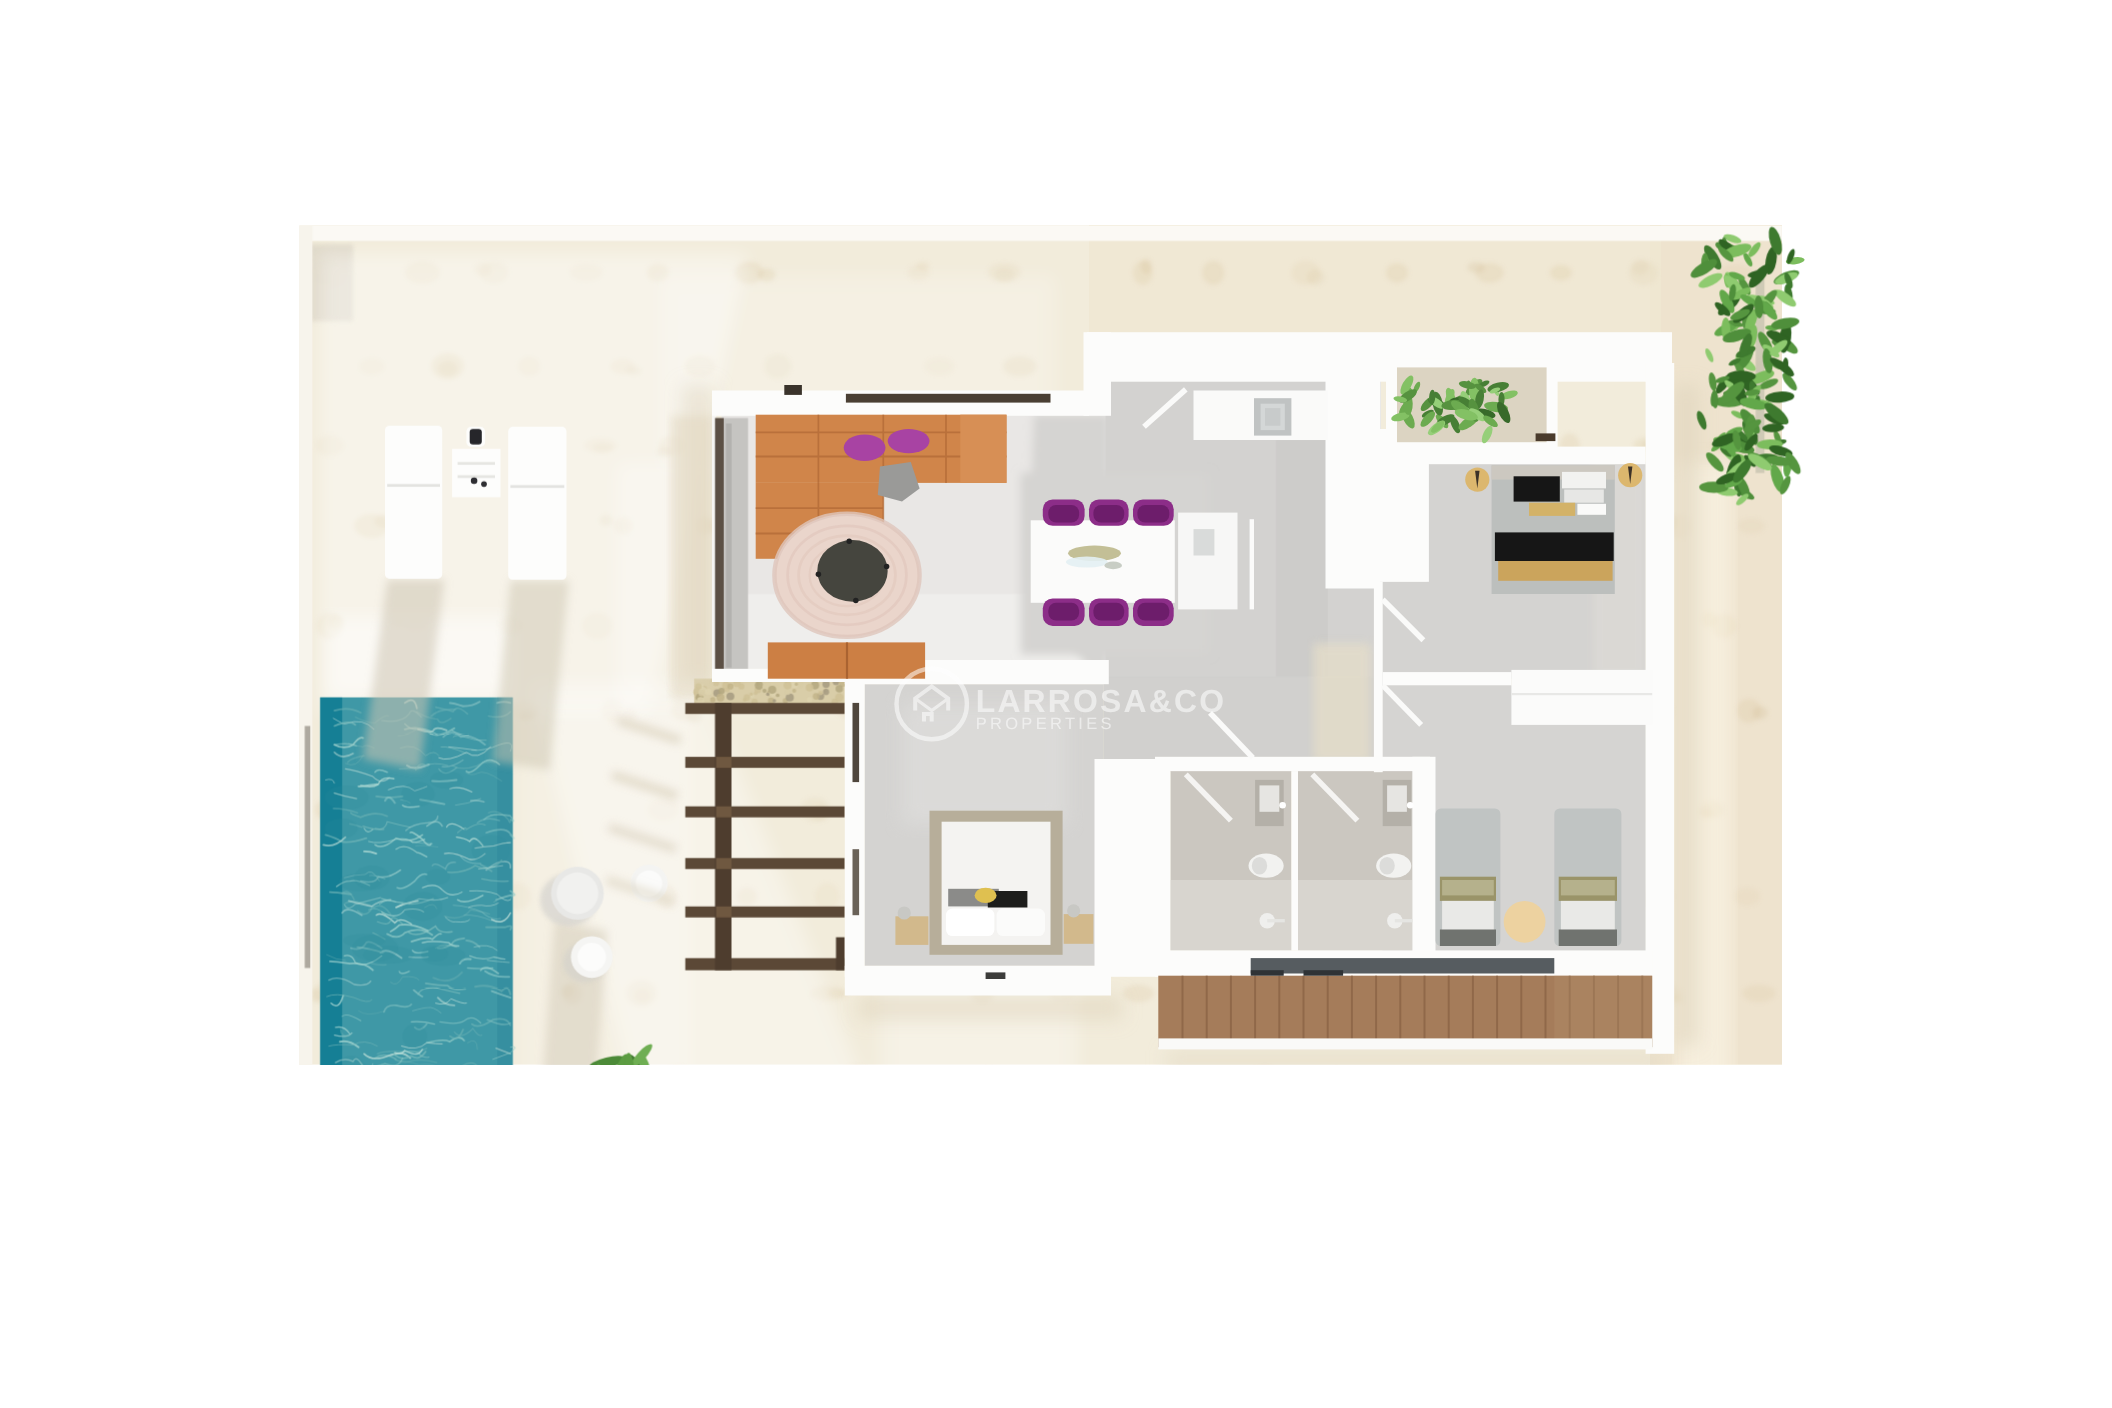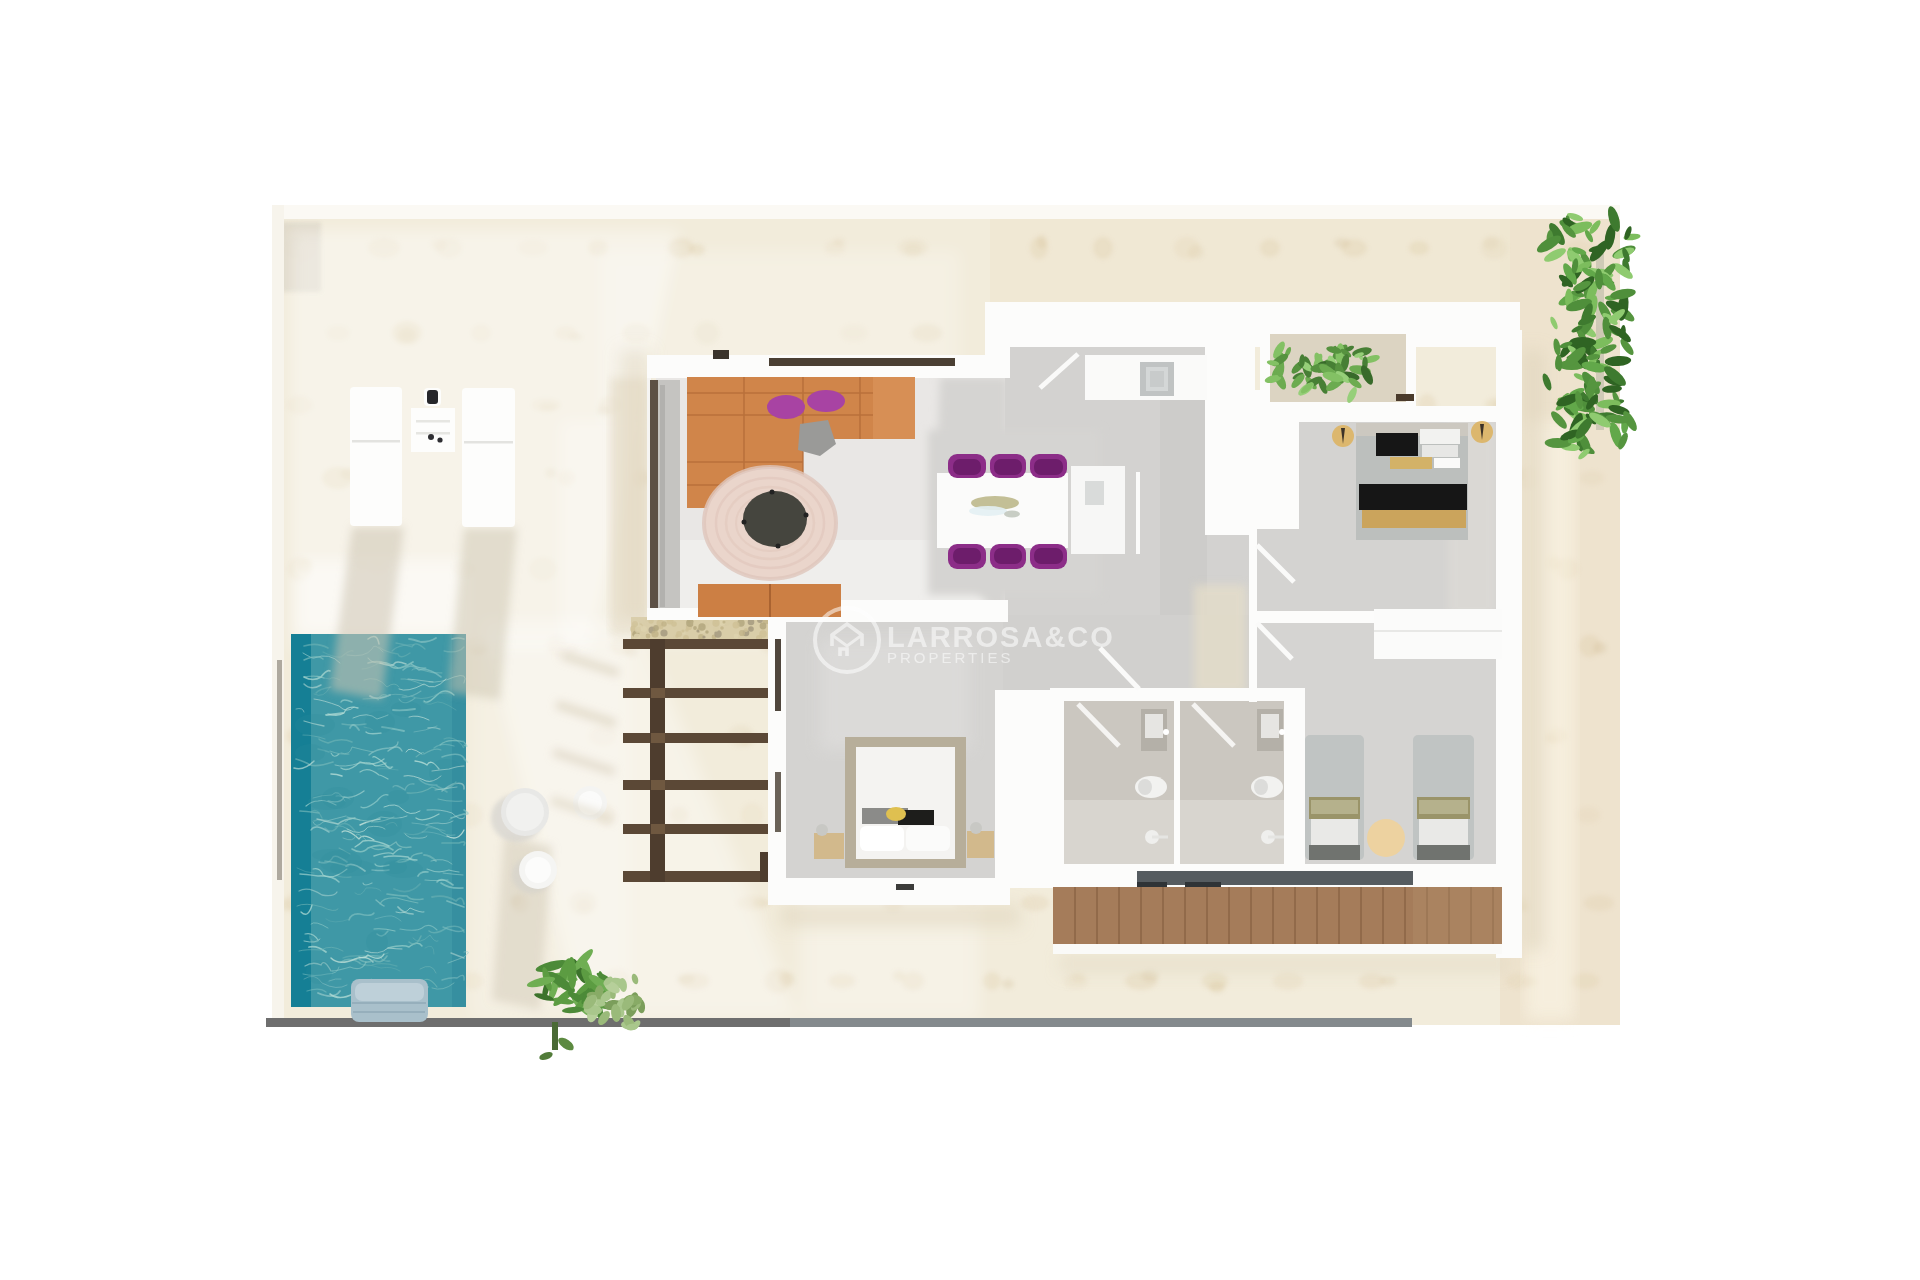--- a/index.html
+++ b/index.html
@@ -1,16 +1,16 @@
 <!DOCTYPE html>
 <html><head>
 <meta charset="utf-8">
 <style>
   html,body { margin:0; padding:0; background:#ffffff; }
-  .page { position:relative; width:1920px; height:1280px; background:#ffffff; overflow:hidden;
+  .page { position:relative; width:1920px; height:968px; background:#ffffff; overflow:hidden;
           font-family:"Liberation Sans", sans-serif;border-radius:19px; }
 </style>
 </head>
 <body>
 <div class="page">
 <svg width="1920" height="1280" viewBox="0 0 1920 1280">
 <defs>
   <filter id="b2">
           <feGaussianBlur stdDeviation="2"></feGaussianBlur>
         </filter>

